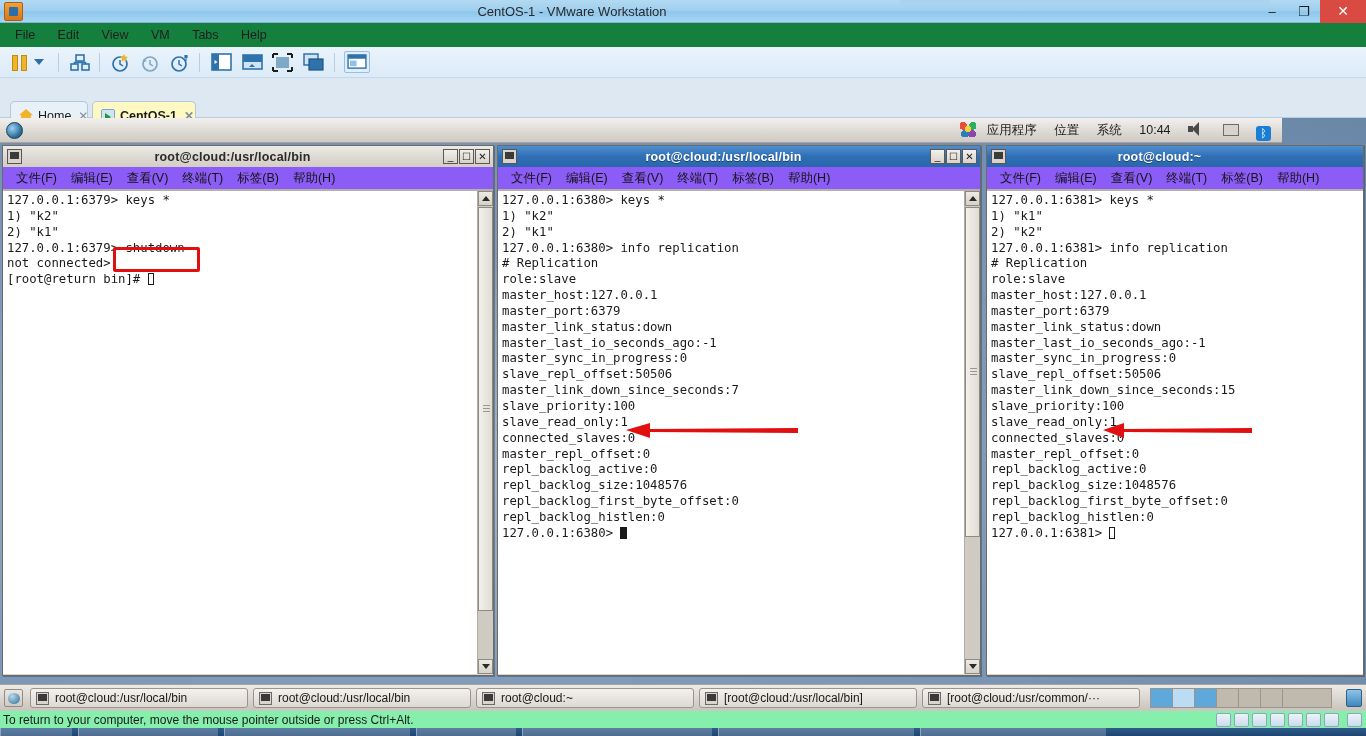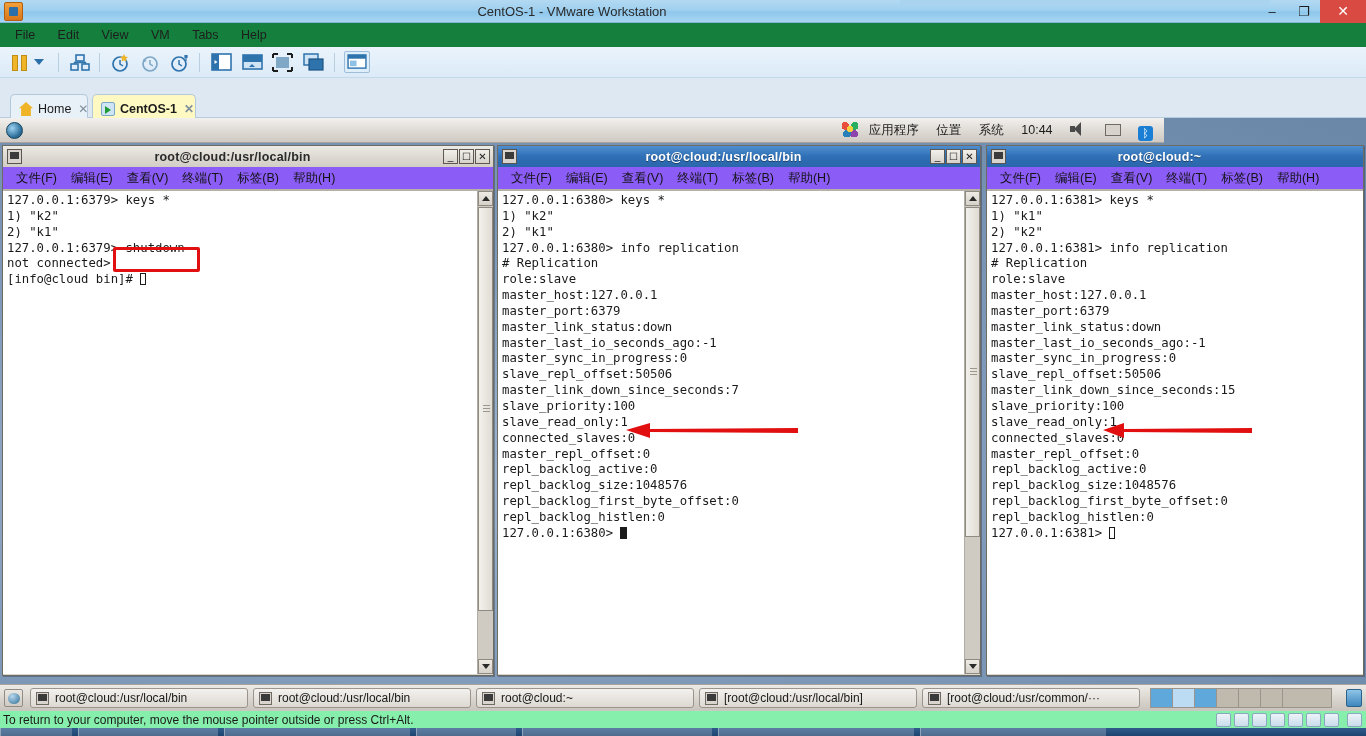--- a/index.html
+++ b/index.html
@@ -76,21 +76,21 @@
   .tb-pwr i:nth-child(2){ left:11px; }
   .tb-caret { position:absolute; left:34px; top:12px; width:0;height:0;
     border-left:5px solid transparent;border-right:5px solid transparent;border-top:6px solid #2b6fa8; }
 
   
   .vm-tabstrip {
     position: absolute; left: 0; top: 78px; width: 1366px; height: 40px;
     background: #dde8f2; border-bottom: 1px solid #b6cde0;
   }
   .vm-tab {
-    position: absolute; top: 16px; height: 30px; border-radius: 5px 5px 0 0;
+    position: absolute; top: 23px; height: 30px; border-radius: 5px 5px 0 0;
     border: 1px solid #b3c8da; border-bottom: none;
     padding: 0 8px; line-height: 29px; font-size: 12.5px; color: #1b1b1b;
     background: #e8f0f8; cursor: default; white-space: nowrap;
   }
   .vm-tab.active { background: #fef9c3; font-weight: bold; }
   .vm-tab .tico { display:inline-block; width:14px;height:14px; vertical-align:-3px; margin-right:5px; position:relative;}
   .home-ico { background:#f0b429; clip-path: polygon(50% 0,100% 45%,85% 45%,85% 100%,15% 100%,15% 45%,0 45%); }
   .vmtab-ico { background:#cfe4f5; border:1px solid #7aa8cc; border-radius:2px;}
   .vmtab-ico::after{content:"";position:absolute;left:3px;top:3px;border-left:6px solid #1f9a36;border-top:4px solid transparent;border-bottom:4px solid transparent;}
   .tab-x { margin-left:7px; color:#7f8f9c; font-size:12px; }
@@ -101,21 +101,21 @@
     background: #88a3c0;
     overflow: hidden;
   }
   #guest-wall {
     position:absolute; left:0; top:0; width:1366px; height:592px;
     background:
       radial-gradient(ellipse at 30% 60%, #9fb6cf 0%, #7f9ab9 45%, #6b87a8 100%);
   }
   
   .gpanel {
-    position:absolute; left:0; top:0; width:1164px; height:25px;
+    position:absolute; left:0; top:0; width:1282px; height:25px;
     background: linear-gradient(to bottom,#f2f0ee,#dcd8d2 60%, #cfcac3);
     border-bottom:1px solid #a8a39c;
   }
   .gpanel-left-ico{ position:absolute; left:6px; top:4px; width:17px;height:17px;
     border-radius:50%;
     background: radial-gradient(circle at 35% 35%, #9dd2f2, #2d6e99 65%, #1b4a6b);
     border:1px solid #16455f;}
   .gp-right { position:absolute; right:4px; top:0; height:25px; line-height:25px; font-size:12.5px; color:#1c1c1c;}
   .gp-item { display:inline-block; padding:0 7px; cursor:default; }
   .gp-flower{ display:inline-block; width:16px;height:16px; vertical-align:-3px;
@@ -370,21 +370,21 @@
           <span>终端(T)</span>
           <span>标签(B)</span>
           <span>帮助(H)</span>
         </div>
         <div class="tbody" style="height:484px;">
           <div class="tconsole"><span>127.0.0.1:6379&gt; keys *</span>
 <span>1) "k2"</span>
 <span>2) "k1"</span>
 <span>127.0.0.1:6379&gt; shutdown</span>
 <span>not connected&gt;</span>
-<span>[info@cloud bin]# </span><span class="cursor-hollow"></span></div>
+<span>[root@return bin]# </span><span class="cursor-hollow"></span></div>
           <div class="sbar">
             <div class="sb-arrow up">
                 <i></i>
               </div>
             <div class="sb-thumb" style="top:16px; height:404px;"></div>
             <div class="sb-arrow dn">
                 <i></i>
               </div>
           </div>
 

